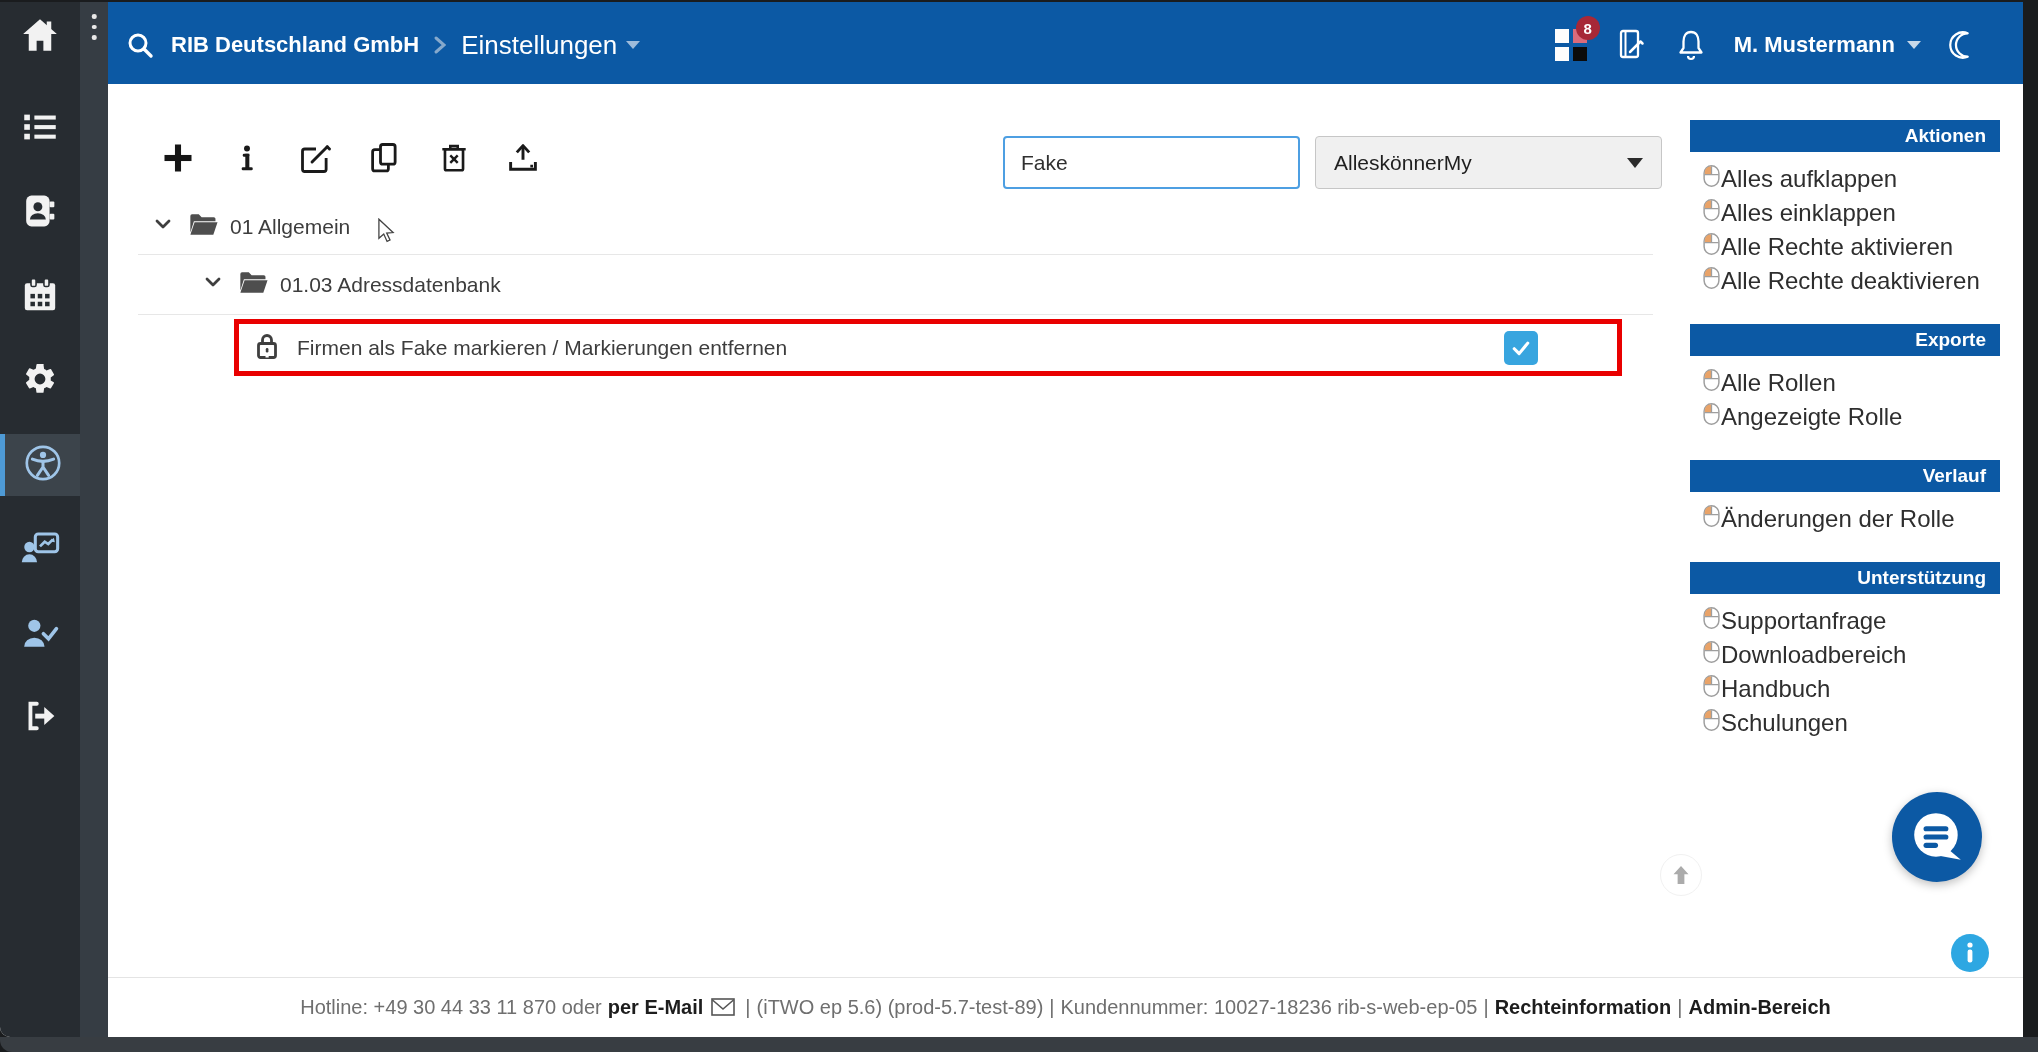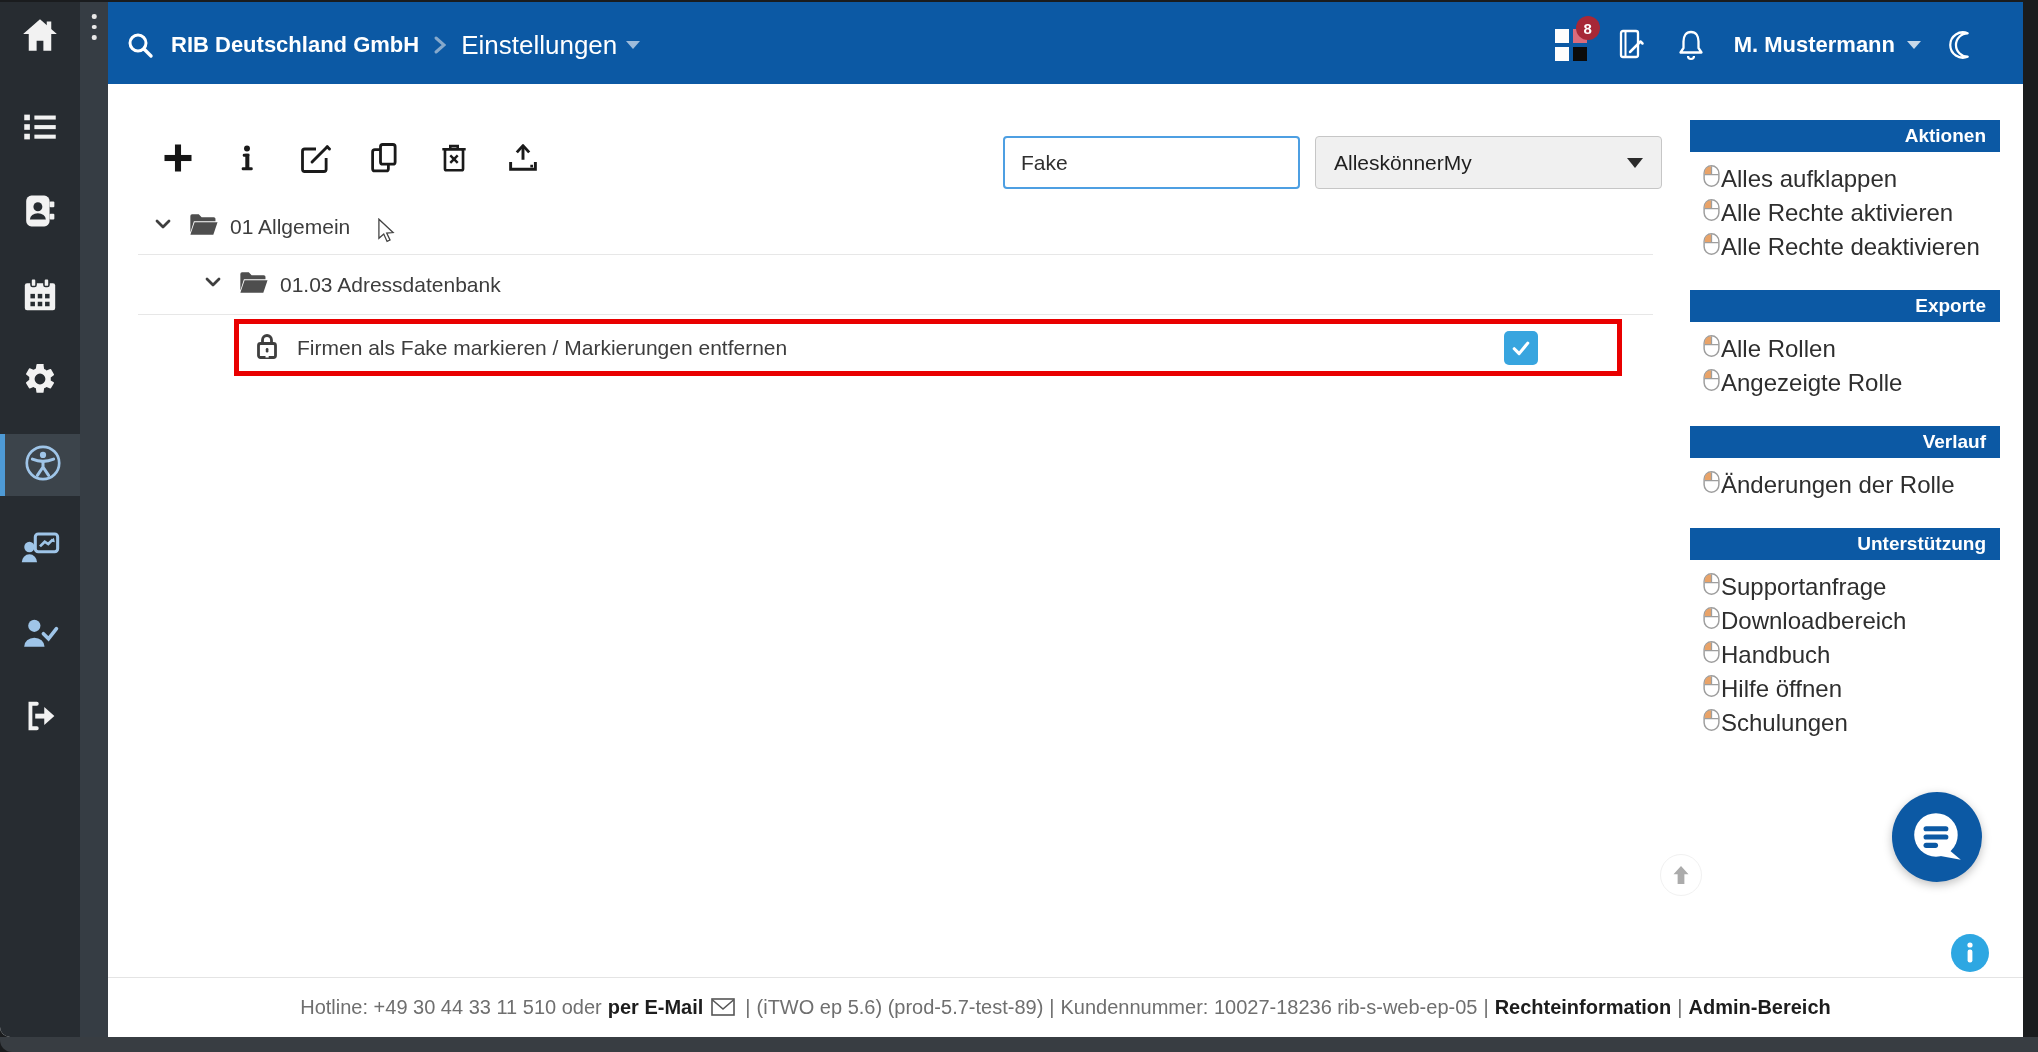--- a/index.html
+++ b/index.html
@@ -364,20 +364,31 @@
                     <svg width="19" height="24" viewBox="0 0 20 26">
                       <rect x="2" y="2" width="16" height="22" rx="8" fill="#fff" stroke="#9E9E9E" stroke-width="1.6"></rect>
                       <path d="M10 2.8 h-1.5 a5.7 5.7 0 0 0 -5.7 5.7 v3 h7.2 z" fill="#E9A368"></path>
                       <line x1="10" y1="2.5" x2="10" y2="11.5" stroke="#9E9E9E" stroke-width="1.4"></line>
                       <line x1="2.5" y1="11.5" x2="17.5" y2="11.5" stroke="#9E9E9E" stroke-width="1.4"></line>
                     </svg>
                   </span>
                   <span>Alles aufklappen</span>
                 </div>
 
+                <div class="panel-item">
+                  <span>
+                    <svg width="19" height="24" viewBox="0 0 20 26">
+                      <rect x="2" y="2" width="16" height="22" rx="8" fill="#fff" stroke="#9E9E9E" stroke-width="1.6"></rect>
+                      <path d="M10 2.8 h-1.5 a5.7 5.7 0 0 0 -5.7 5.7 v3 h7.2 z" fill="#E9A368"></path>
+                      <line x1="10" y1="2.5" x2="10" y2="11.5" stroke="#9E9E9E" stroke-width="1.4"></line>
+                      <line x1="2.5" y1="11.5" x2="17.5" y2="11.5" stroke="#9E9E9E" stroke-width="1.4"></line>
+                    </svg>
+                  </span>
+                  <span>Alles einklappen</span>
+                </div>
 
                 <div class="panel-item">
                   <span>
                     <svg width="19" height="24" viewBox="0 0 20 26">
                       <rect x="2" y="2" width="16" height="22" rx="8" fill="#fff" stroke="#9E9E9E" stroke-width="1.6"></rect>
                       <path d="M10 2.8 h-1.5 a5.7 5.7 0 0 0 -5.7 5.7 v3 h7.2 z" fill="#E9A368"></path>
                       <line x1="10" y1="2.5" x2="10" y2="11.5" stroke="#9E9E9E" stroke-width="1.4"></line>
                       <line x1="2.5" y1="11.5" x2="17.5" y2="11.5" stroke="#9E9E9E" stroke-width="1.4"></line>
                     </svg>
                   </span>
@@ -479,31 +490,20 @@
                     <svg width="19" height="24" viewBox="0 0 20 26">
                       <rect x="2" y="2" width="16" height="22" rx="8" fill="#fff" stroke="#9E9E9E" stroke-width="1.6"></rect>
                       <path d="M10 2.8 h-1.5 a5.7 5.7 0 0 0 -5.7 5.7 v3 h7.2 z" fill="#E9A368"></path>
                       <line x1="10" y1="2.5" x2="10" y2="11.5" stroke="#9E9E9E" stroke-width="1.4"></line>
                       <line x1="2.5" y1="11.5" x2="17.5" y2="11.5" stroke="#9E9E9E" stroke-width="1.4"></line>
                     </svg>
                   </span>
                   <span>Handbuch</span>
                 </div>
 
-                <div class="panel-item">
-                  <span>
-                    <svg width="19" height="24" viewBox="0 0 20 26">
-                      <rect x="2" y="2" width="16" height="22" rx="8" fill="#fff" stroke="#9E9E9E" stroke-width="1.6"></rect>
-                      <path d="M10 2.8 h-1.5 a5.7 5.7 0 0 0 -5.7 5.7 v3 h7.2 z" fill="#E9A368"></path>
-                      <line x1="10" y1="2.5" x2="10" y2="11.5" stroke="#9E9E9E" stroke-width="1.4"></line>
-                      <line x1="2.5" y1="11.5" x2="17.5" y2="11.5" stroke="#9E9E9E" stroke-width="1.4"></line>
-                    </svg>
-                  </span>
-                  <span>Hilfe öffnen</span>
-                </div>
 
                 <div class="panel-item">
                   <span>
                     <svg width="19" height="24" viewBox="0 0 20 26">
                       <rect x="2" y="2" width="16" height="22" rx="8" fill="#fff" stroke="#9E9E9E" stroke-width="1.6"></rect>
                       <path d="M10 2.8 h-1.5 a5.7 5.7 0 0 0 -5.7 5.7 v3 h7.2 z" fill="#E9A368"></path>
                       <line x1="10" y1="2.5" x2="10" y2="11.5" stroke="#9E9E9E" stroke-width="1.4"></line>
                       <line x1="2.5" y1="11.5" x2="17.5" y2="11.5" stroke="#9E9E9E" stroke-width="1.4"></line>
                     </svg>
                   </span>
@@ -532,21 +532,21 @@
         </div>
         <div class="info-fab">
           <svg width="38" height="38" viewBox="0 0 38 38">
               <circle cx="19" cy="11" r="2.6" fill="#fff"></circle>
               <rect x="16.6" y="15.5" width="4.8" height="13" rx="2.2" fill="#fff"></rect>
             </svg>
         </div>
 
         <div class="footer-sep"></div>
         <div class="footer">
-          <span>Hotline: +49 30 44 33 11 510 oder</span>
+          <span>Hotline: +49 30 44 33 11 870 oder</span>
           <b style="margin-left:6px">per E-Mail</b>
           <span class="env">
             <svg width="24" height="18" viewBox="0 0 24 18">
                 <rect x="1" y="1" width="22" height="16" fill="none" stroke="#555" stroke-width="1.6"></rect>
                 <polyline points="1.5,2 12,11 22.5,2" fill="none" stroke="#555" stroke-width="1.6"></polyline>
               </svg>
           </span>
           <span class="seg">|</span>
           <span>(iTWO ep 5.6) (prod-5.7-test-89)</span>
           <span class="seg">|</span>

